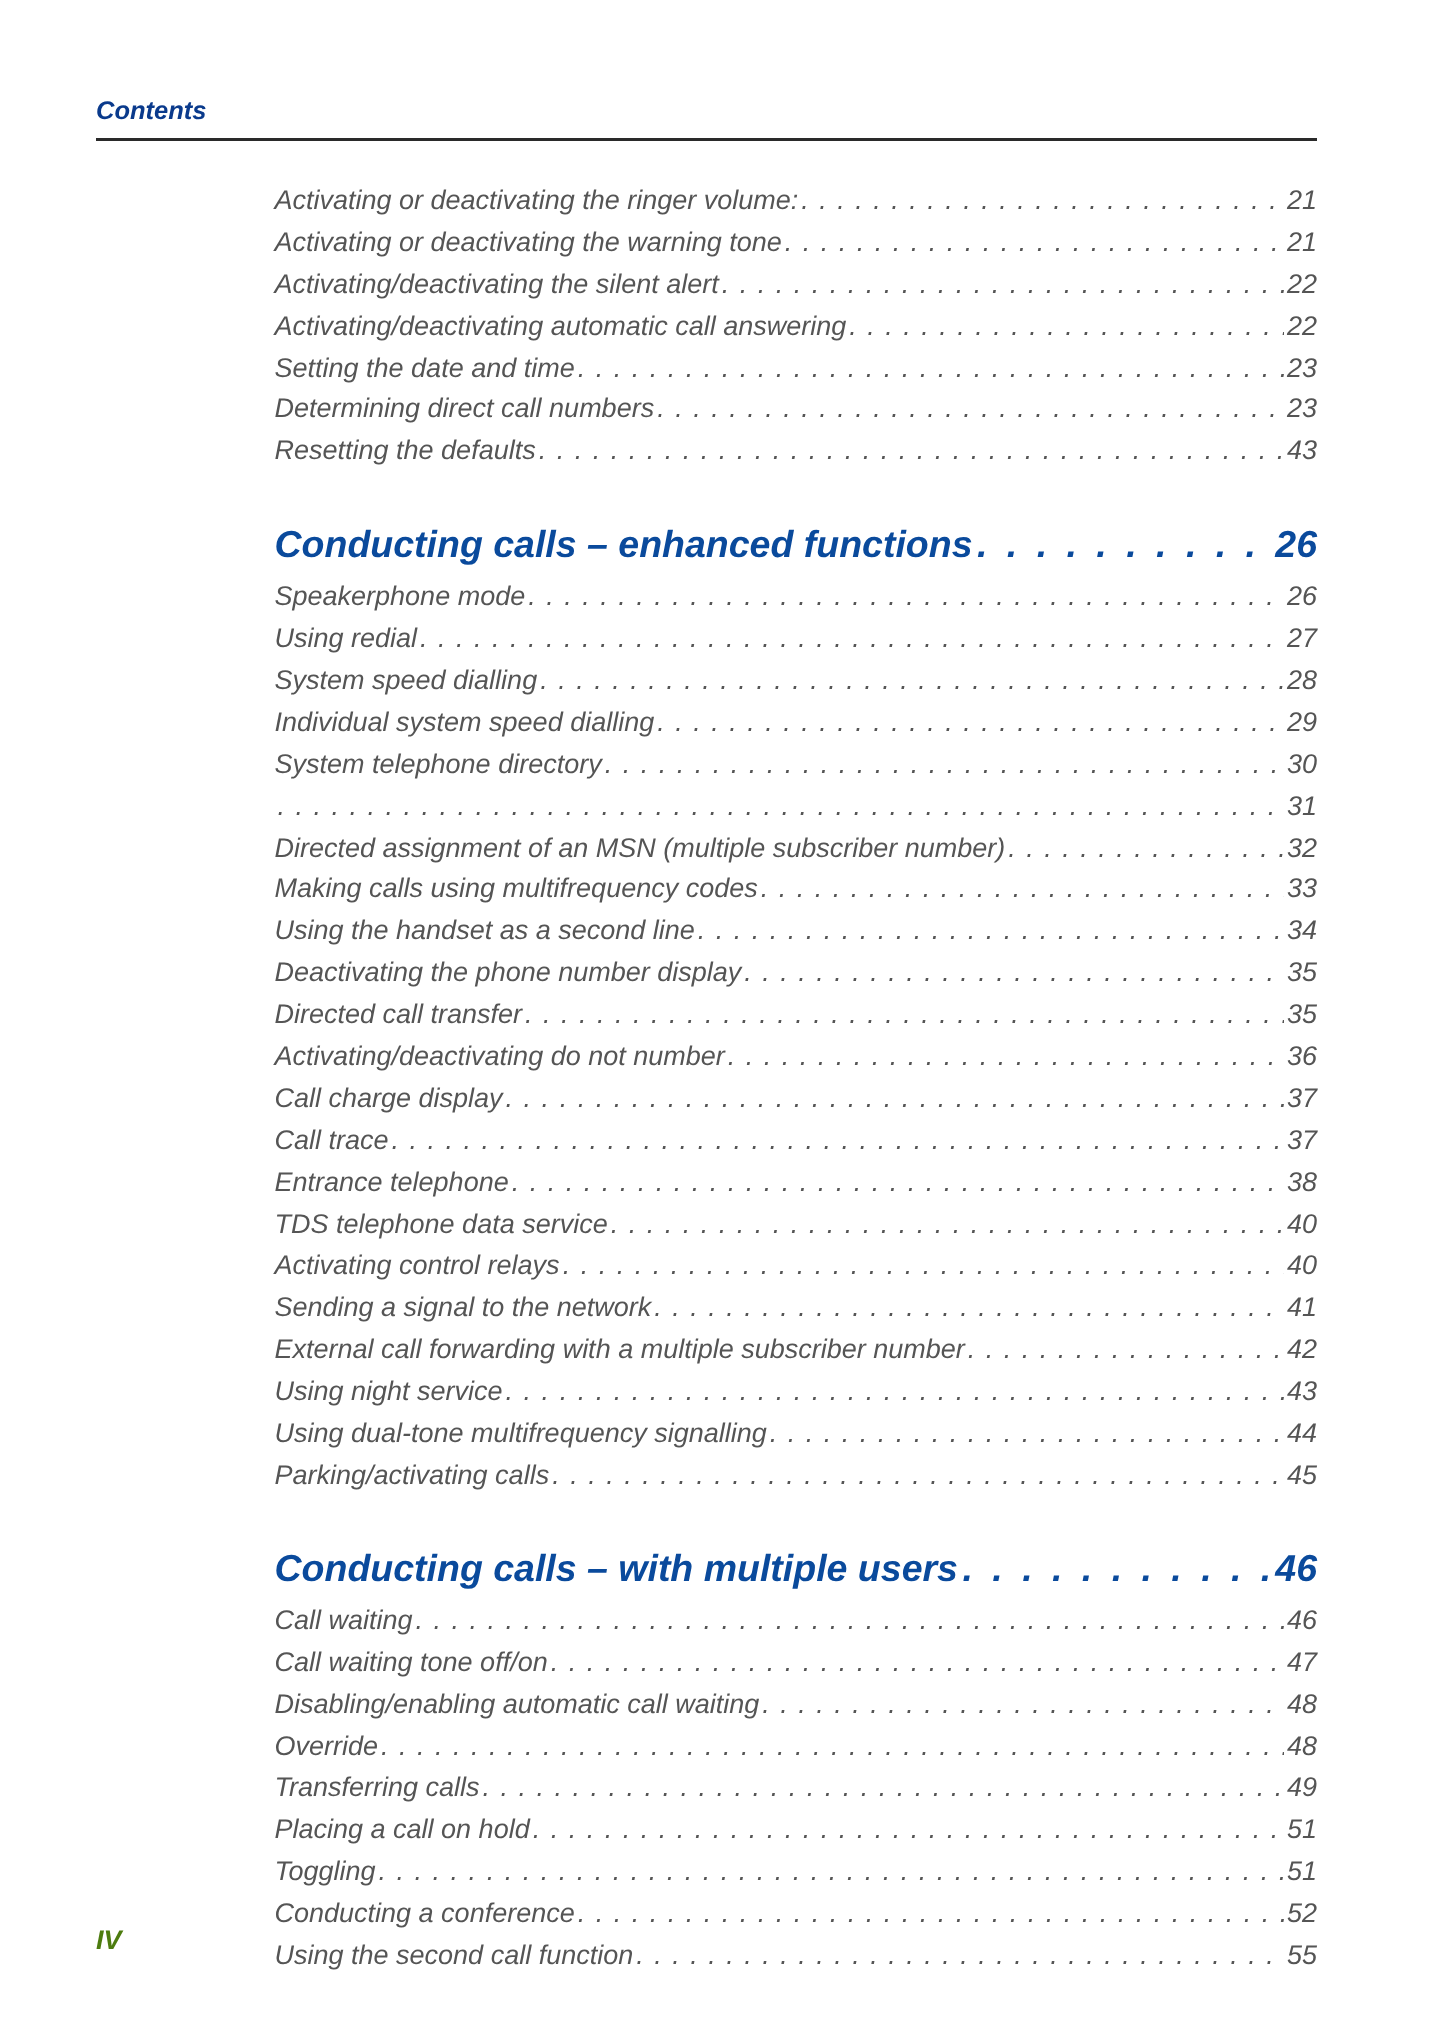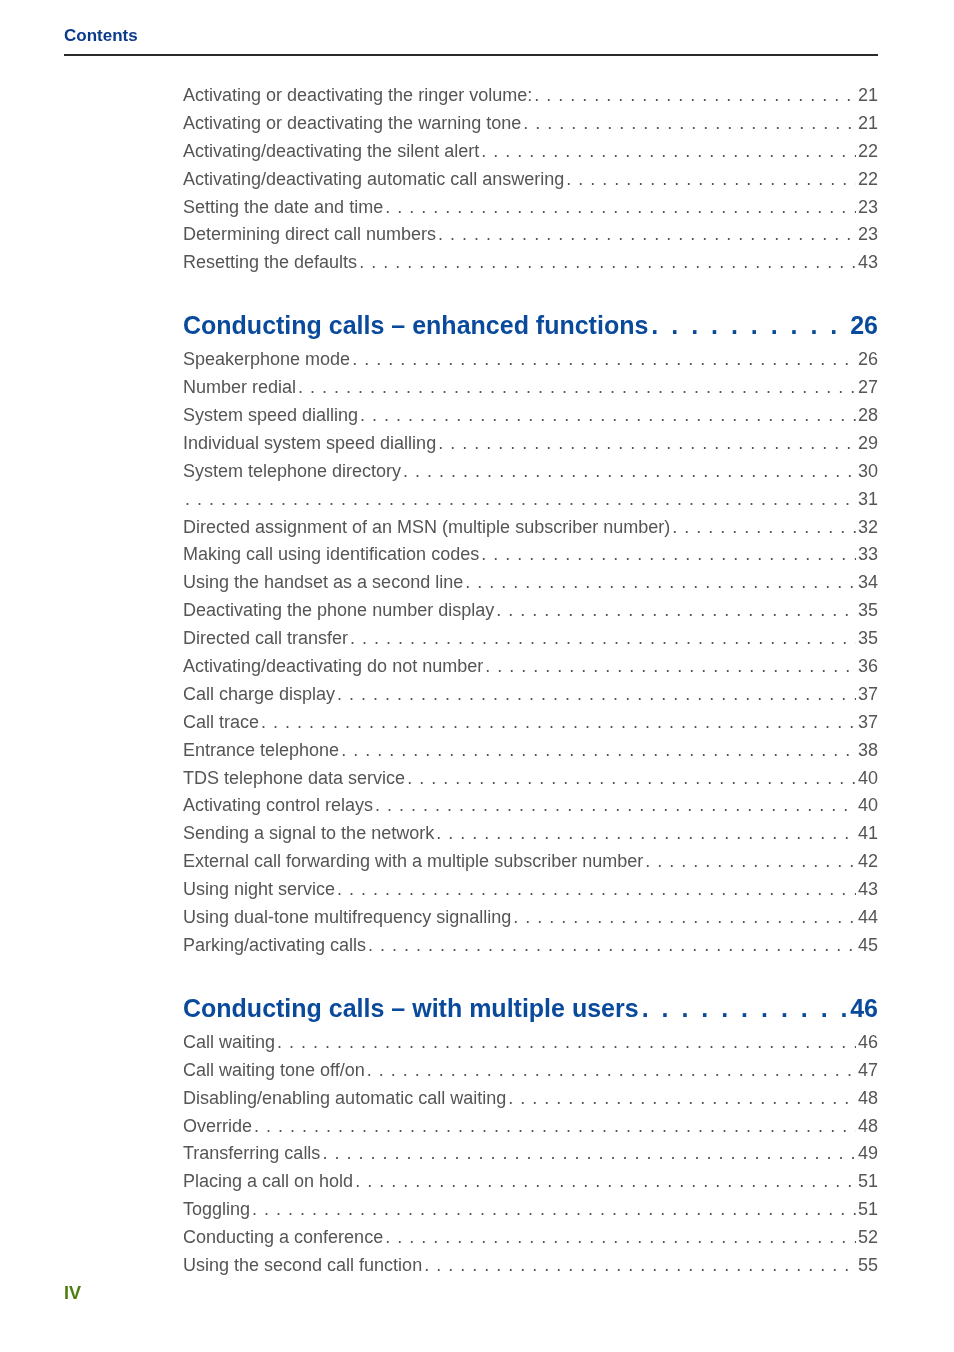--- a/index.html
+++ b/index.html
@@ -8,21 +8,22 @@
     height: 1352px;
     background: #ffffff;
     font-family: Arial, Helvetica, sans-serif;
     color: #4a4a4a;
     position: relative;
   }
   .page {
     width: 954px;
     height: 1352px;
     position: relative;
-    padding: 26px 0 0 0;
+    padding: 64px 0 0 0;
+    font-style: italic;
   }
   .header-region {
     position: relative;
     padding-left: 64px;
     padding-right: 76px;
   }
   .header-label {
     font-size: 17px;
     font-weight: bold;
     color: #0a3a8c;
@@ -143,21 +144,21 @@
           <span class="section-title">Conducting calls – enhanced functions </span>
           <span class="section-leader"></span>
           <span class="section-page">26</span>
         </div>
         <div class="entry-row">
           <span class="entry-title">Speakerphone mode</span>
           <span class="entry-leader"></span>
           <span class="entry-page">26</span>
         </div>
         <div class="entry-row">
-          <span class="entry-title">Number redial </span>
+          <span class="entry-title">Using redial </span>
           <span class="entry-leader"></span>
           <span class="entry-page">27</span>
         </div>
         <div class="entry-row">
           <span class="entry-title">System speed dialling</span>
           <span class="entry-leader"></span>
           <span class="entry-page">28</span>
         </div>
         <div class="entry-row">
           <span class="entry-title">Individual system speed dialling </span>
@@ -172,21 +173,21 @@
         <div class="entry-row">
           <span class="entry-leader"></span>
           <span class="entry-page">31</span>
         </div>
         <div class="entry-row">
           <span class="entry-title">Directed assignment of an MSN (multiple subscriber number) </span>
           <span class="entry-leader"></span>
           <span class="entry-page">32</span>
         </div>
         <div class="entry-row">
-          <span class="entry-title">Making call using identification codes</span>
+          <span class="entry-title">Making calls using multifrequency codes</span>
           <span class="entry-leader"></span>
           <span class="entry-page">33</span>
         </div>
         <div class="entry-row">
           <span class="entry-title">Using the handset as a second line</span>
           <span class="entry-leader"></span>
           <span class="entry-page">34</span>
         </div>
         <div class="entry-row">
           <span class="entry-title">Deactivating the phone number display </span>

